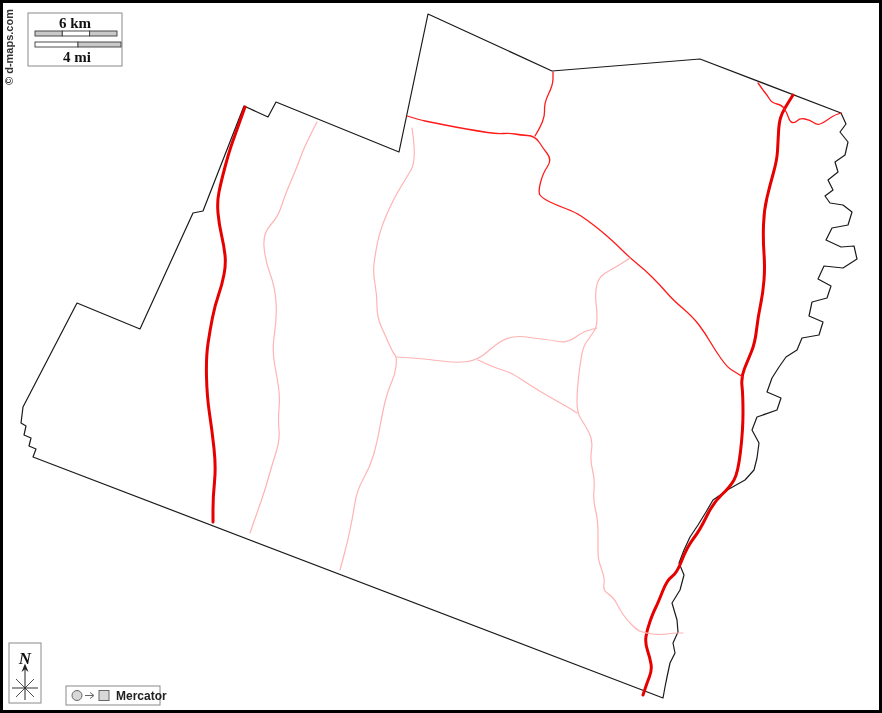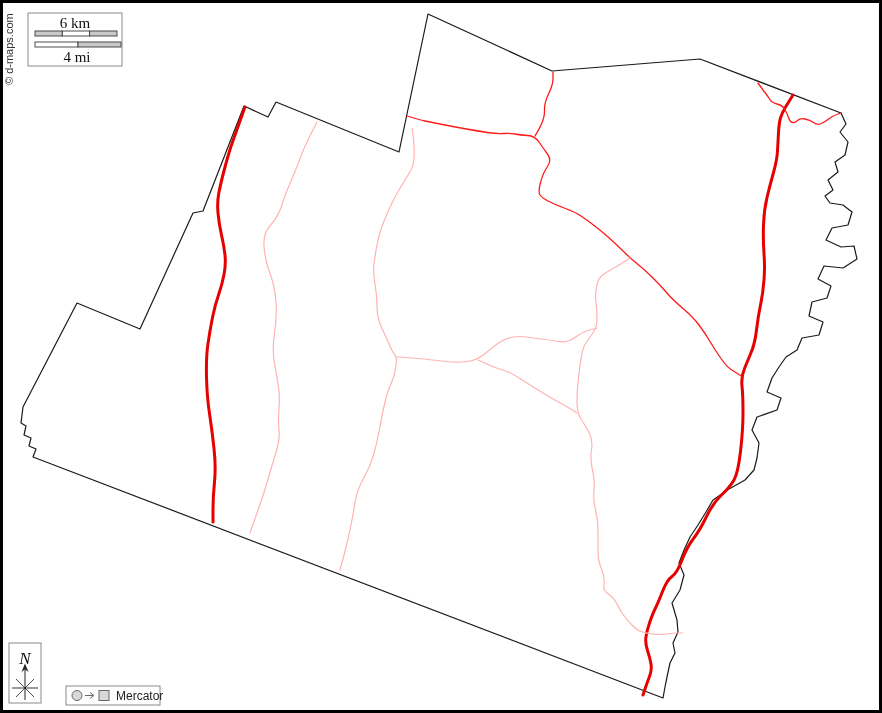--- a/index.html
+++ b/index.html
@@ -1,16 +1,16 @@
 <!DOCTYPE html>
 <html><head>
 <meta charset="utf-8">
 <style>
   html,body{margin:0;padding:0;background:#fff;}
-  #stage{position:relative;width:882px;height:713px;background:#ffffff;overflow:hidden;}
+  #stage{position:relative;width:882px;height:713px;background:#ffffff;overflow:hidden;font-weight:bold;}
   svg{position:absolute;inset:0;display:block;}
   .box{fill:#ffffff;stroke:#8a8a8a;stroke-width:1;}
   .seg{stroke:#3a3a3a;stroke-width:0.9;}
   .seg.gray{fill:#c9c9c9;}
   .seg.white{fill:#ffffff;}
   text{fill:#111;}
   .serif{font-family:"Liberation Serif","DejaVu Serif",serif;font-size:15px;}
   .serif.big-n{font-size:17px;font-style:italic;}
   .sans{font-family:"Liberation Sans","DejaVu Sans",sans-serif;font-size:12px;fill:#222;}
   .sans.small{font-size:11px;fill:#333;}

